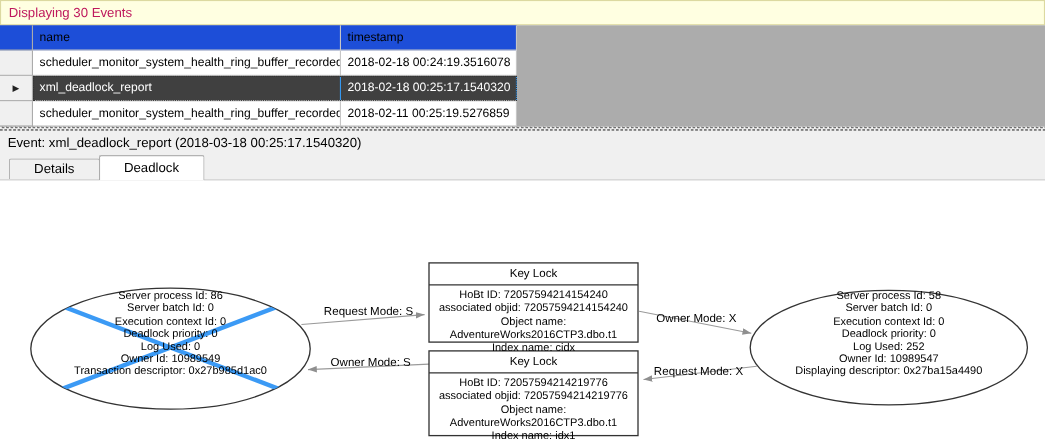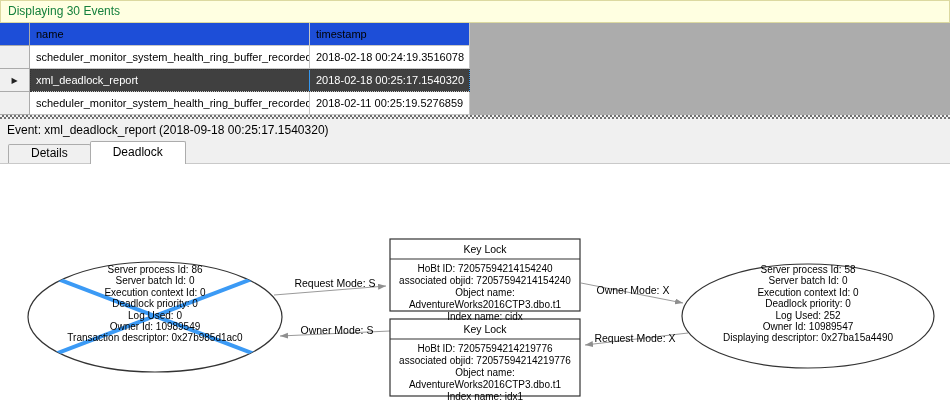--- a/index.html
+++ b/index.html
@@ -1,21 +1,21 @@
 <!DOCTYPE html>
 <html><head>
 <meta charset="utf-8">
 <style>
   * { margin:0; padding:0; box-sizing:border-box; }
   html,body { width:950px; height:400px; font-family:"Liberation Sans", sans-serif; background:#fff; overflow:hidden; }
   .stage { position:relative; width:950px; height:400px; }
 
   
   .info-bar { position:absolute; left:0; top:0; width:950px; height:23px;
-    background:#FFFFE1; border:1px solid #DCD9A0; font-size:12px; color:#15803d;
+    background:#FFFFE1; border:1px solid #DCD9A0; font-size:12px; color:#be185d;
     line-height:21px; padding-left:7px; }
 
   
   .grid-area { position:absolute; left:0; top:23px; width:950px; height:92px; background:#ACACAC; }
   .grid-row { display:flex; height:23px; }
   .cell { height:23px; line-height:22px; font-size:11px; color:#000;
     border-right:1px solid #C6C6C6; border-bottom:1px solid #C6C6C6;
     white-space:nowrap; overflow:hidden; background:#fff; }
   .c-rowhdr { width:30px; background:#F0F0F0; border-right:1px solid #ABABAB; border-bottom:1px solid #ABABAB;
     text-align:center; font-size:8px; line-height:23px; color:#222; flex:0 0 auto; }
@@ -88,21 +88,21 @@
       <div class="row-body">
         <div class="cell c-name">scheduler_monitor_system_health_ring_buffer_recorded</div>
         <div class="cell c-ts">2018-02-11 00:25:19.5276859</div>
       </div>
     </div>
   </div>
 
   <div class="splitter"></div>
 
   <div class="lower">
-    <div class="event-bar">Event: xml_deadlock_report (2018-09-18 00:25:17.1540320)</div>
+    <div class="event-bar">Event: xml_deadlock_report (2018-03-18 00:25:17.1540320)</div>
 
     <div class="tabstrip">
       <div class="tab inactive">Details</div>
       <div class="tab active">Deadlock</div>
     </div>
 
     <div class="content">
       <svg width="950" height="237" viewBox="0 0 950 237">
         <defs>
           <marker id="arrow" markerWidth="9" markerHeight="7" refX="8" refY="3" orient="auto">

